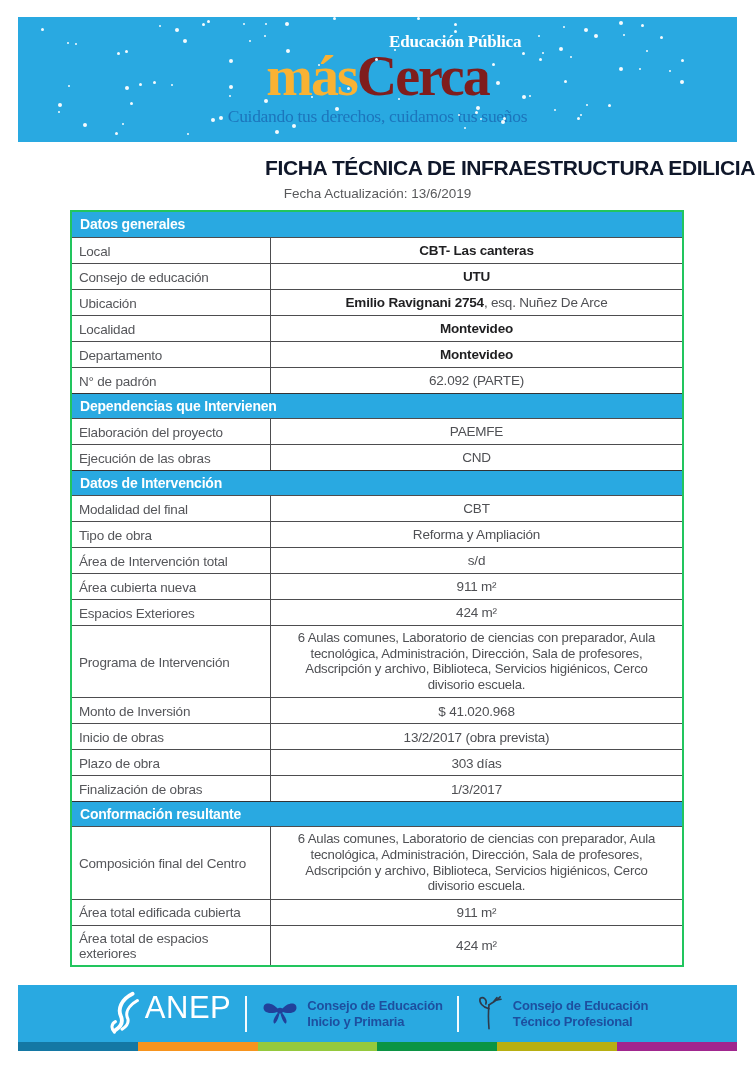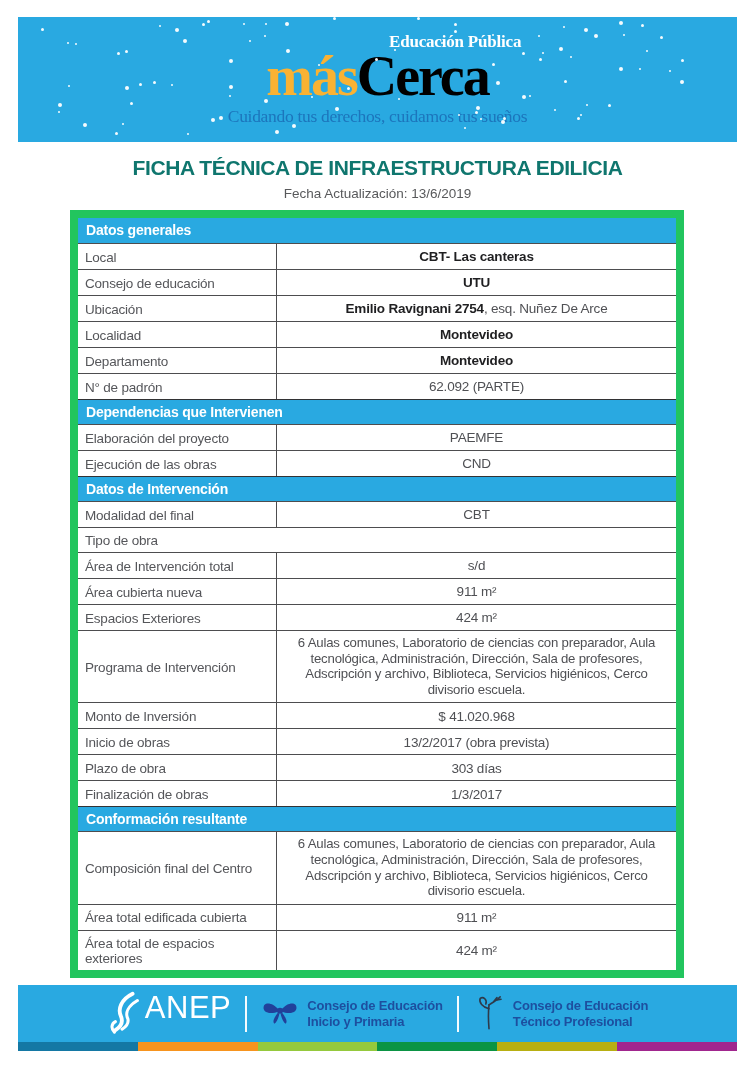--- a/index.html
+++ b/index.html
@@ -15,38 +15,38 @@
     display:flex; align-items:center; justify-content:center;
   }
   .hero-dot { position:absolute; background:#ffffff; border-radius:50%; opacity:.95; }
   .hero-logo { position:relative; text-align:center; line-height:1;font-family:Liberation Serif, serif; }
   .hero-small {
     color:#ffffff; font-size:17px; font-weight:700; letter-spacing:-0.2px;
     text-align:right; padding-right:6px; margin-bottom:-2px;
   }
   .hero-main { font-size:56px; font-weight:700; letter-spacing:-2px; }
   .hero-main .mas  { color:#F9B233; }
-  .hero-main .cerca{ color:#000000; }
+  .hero-main .cerca{ color:#7f1d1d; }
   .hero-tag {
     color:#1C75BC; font-size:17.5px; font-weight:500; letter-spacing:-0.3px;
     margin-top:4px; text-align:center;
   }
   
   .doc-title {
-    position:absolute; top:156px; left:0; width:100%; text-align:center;
-    font-size:21px; font-weight:700; letter-spacing:-0.4px; color:#0f766e;
+    position:absolute; top:156px; left:0; width:100%; text-align:right;
+    font-size:21px; font-weight:700; letter-spacing:-0.4px; color:#0f172a;
   }
   .doc-subtitle {
     position:absolute; top:186px; left:0; width:100%; text-align:center;
     font-size:13.5px; font-weight:400; color:#58595B;
   }
   
   .ficha-table {
     position:absolute; left:70px; top:210px; width:614px;
-    border:8px solid #22c55e; background:#fff;
+    border:2px solid #22c55e; background:#fff;
   }
   .sec-header {
     background:#29A9E1; color:#ffffff; font-weight:700; font-size:14px;
     height:25px; line-height:25px; padding-left:8px; letter-spacing:-0.2px;
     border-top:1px solid #323234;
   }
   .ficha-table > .sec-header:first-child { border-top:none; }
   .t-row {
     display:grid; grid-template-columns:198px 1fr;
     border-top:1px solid #4D4D4F;
@@ -215,20 +215,21 @@
         <div class="t-lab">Ejecución de las obras</div>
         <div class="t-val">CND</div>
       </div>
       <div class="sec-header">Datos de Intervención</div>
       <div class="t-row">
         <div class="t-lab">Modalidad del final</div>
         <div class="t-val">CBT</div>
       </div>
       <div class="t-row">
         <div class="t-lab">Tipo de obra</div>
+        <div class="t-val">Reforma y Ampliación</div>
       </div>
       <div class="t-row">
         <div class="t-lab">Área de Intervención total</div>
         <div class="t-val">s/d</div>
       </div>
       <div class="t-row">
         <div class="t-lab">Área cubierta nueva</div>
         <div class="t-val">911 m²</div>
       </div>
       <div class="t-row">

